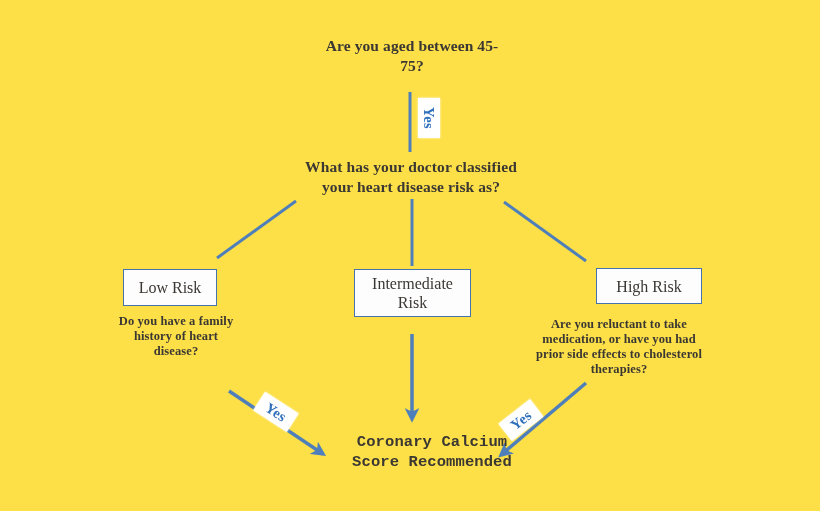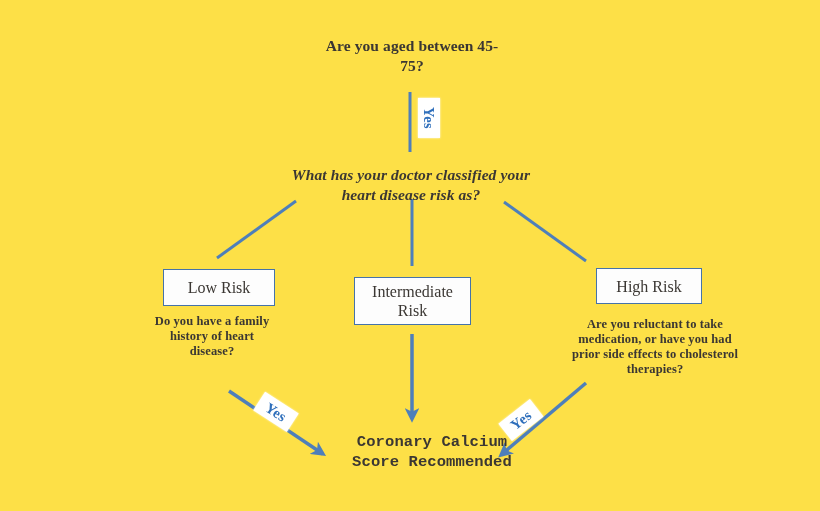--- a/index.html
+++ b/index.html
@@ -17,43 +17,43 @@
   .txt {
     position: absolute;
     text-align: center;
     color: #3b3733;
     font-weight: 600;
     letter-spacing: 0.1px;
   }
   .q-main { font-size: 15.5px; line-height: 20px; }
 
   .question-age    { left: 322px; top: 36px;  width: 180px; }
-  .question-doctor { left: 290px; top: 165px; width: 242px; font-style: italic; }
+  .question-doctor { left: 290px; top: 157px; width: 242px; }
   .result-text     { left: 346px; top: 432px; width: 172px; font-family: Liberation Mono, monospace; }
 
-  .q-sub { font-size: 12.5px; line-height: 15px; margin-left: 36px; }
+  .q-sub { font-size: 12.5px; line-height: 15px; }
   .question-low  { left: 111px; top: 314px; width: 130px; }
   .question-high { left: 530px; top: 317px; width: 178px; }
 
   .node {
     position: absolute;
     box-sizing: border-box;
     background: #fdfdfd;
     border: 1.5px solid #4673a9;
     display: flex;
     align-items: center;
     justify-content: center;
     text-align: center;
     color: #3b3733;
     font-size: 16px;
     line-height: 19px;
     padding: 2px 6px;
   }
-  .node-low          { left: 123px; top: 269px; width: 112px; height: 37px; margin-left: 40px; }
-  .node-intermediate { left: 354px; top: 269px; width: 117px; height: 48px; margin-top: 8px; }
+  .node-low          { left: 123px; top: 269px; width: 94px; height: 37px; }
+  .node-intermediate { left: 354px; top: 269px; width: 117px; height: 48px; }
   .node-high         { left: 562px; top: 268px; width: 106px; height: 36px; margin-left: 34px; }
 
   .connector-svg {
     position: absolute;
     left: 0; top: 0;
     width: 820px;
     height: 511px;
     pointer-events: none;
   }
 

